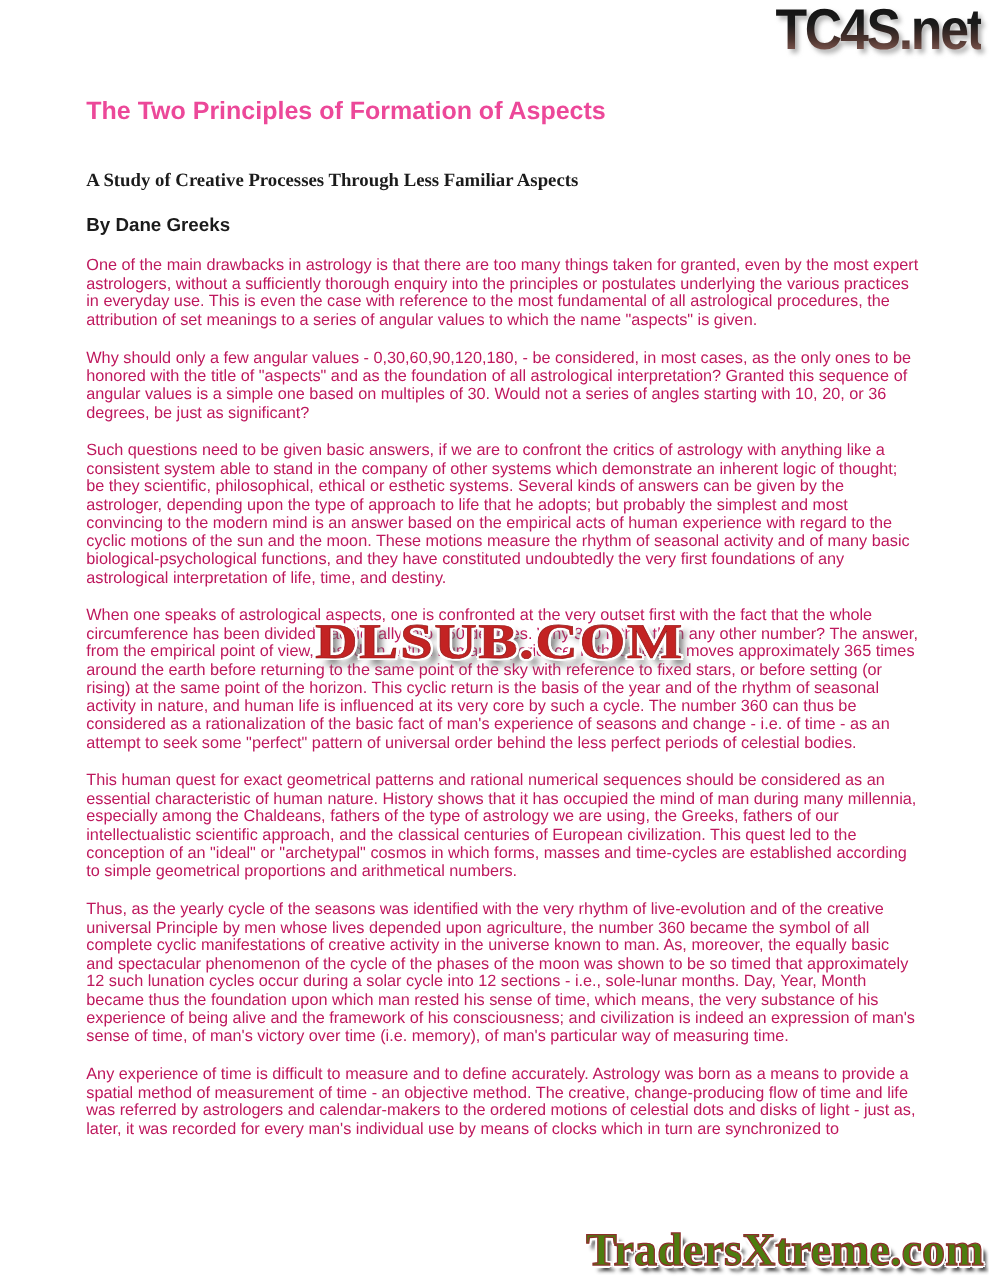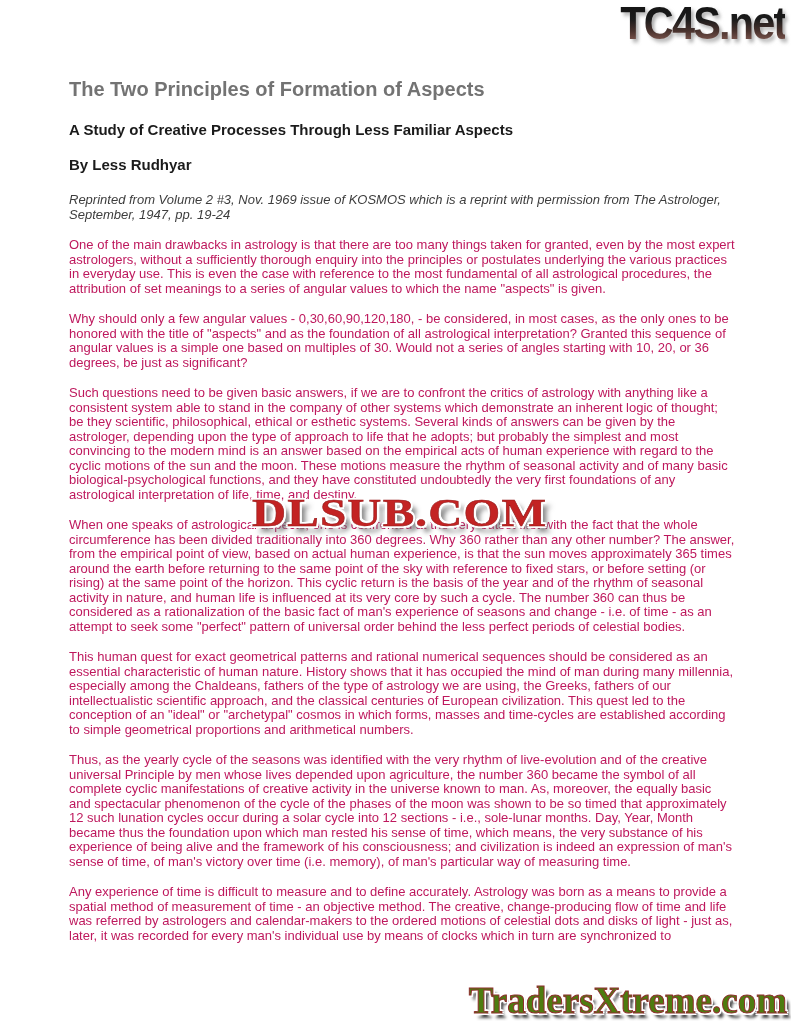--- a/index.html
+++ b/index.html
@@ -44,28 +44,29 @@
     position: absolute;
     left: 69px;
     top: 0;
     width: 666px;
   }
   .title {
     margin: 78px 0 0 0;
     font-size: 20px;
     line-height: 23px;
     font-weight: bold;
-    color: #737373;
+    color: #ec4899;
   }
   .subtitle {
-    margin: 20px 0 0 0;
+    margin: 36px 0 0 0;
     font-size: 15px;
     line-height: 17px;
     font-weight: bold;
     color: #1b1b1b;
+    font-family: Liberation Serif, serif;
   }
   .byline {
     margin: 18px 0 0 0;
     font-size: 15px;
     line-height: 17px;
     font-weight: bold;
     color: #1b1b1b;
   }
   .reprint {
     margin: 19px 0 0 0;
@@ -125,22 +126,21 @@
 </head>
 <body>
 
 <div class="page">
 
   <div class="brand-top">TC4S.net</div>
 
   <div class="content">
     <h1 class="title">The Two Principles of Formation of Aspects</h1>
     <h2 class="subtitle">A Study of Creative Processes Through Less Familiar Aspects</h2>
-    <h3 class="byline">By Less Rudhyar</h3>
-    <p class="reprint">Reprinted from Volume 2 #3, Nov. 1969 issue of KOSMOS which is a reprint with permission from The Astrologer, September, 1947, pp. 19-24</p>
+    <h3 class="byline">By Dane Greeks</h3>
 
     <p class="body-par">One of the main drawbacks in astrology is that there are too many things taken for granted, even by the most expert astrologers, without a sufficiently thorough enquiry into the principles or postulates underlying the various practices in everyday use. This is even the case with reference to the most fundamental of all astrological procedures, the attribution of set meanings to a series of angular values to which the name "aspects" is given.</p>
     <p class="body-par">Why should only a few angular values  - 0,30,60,90,120,180, - be considered, in most cases, as the only ones to be honored with the title of "aspects" and as the foundation of all astrological interpretation? Granted this sequence of angular values is a simple one based on multiples of 30. Would not a series of angles starting with 10, 20, or 36 degrees, be just as significant?</p>
     <p class="body-par">Such questions need to be given basic answers, if we are to confront the critics of astrology with anything like a consistent system able to stand in the company of other systems which demonstrate an inherent logic of thought; be they scientific, philosophical, ethical or esthetic systems. Several kinds of answers can be given by the astrologer, depending upon the type of approach to life that he adopts; but probably the simplest and most convincing to the modern mind is an answer based on the empirical acts of human experience with regard to the cyclic motions of the sun and the moon. These motions measure the rhythm of seasonal activity and of many basic biological-psychological functions, and they have constituted undoubtedly the very first foundations of any astrological interpretation of life, time, and destiny.</p>
     <p class="body-par">When one speaks of astrological aspects, one is confronted at the very outset first with the fact that the whole circumference has been divided traditionally into 360 degrees. Why 360 rather than any other number? The answer, from the empirical point of view, based on actual human experience, is that the sun moves approximately 365 times around the earth before returning to the same point of the sky with reference to fixed stars, or before setting (or rising) at the same point of the horizon. This cyclic return is the basis of the year and of the rhythm of seasonal activity in nature, and human life is influenced at its very core by such a cycle. The number 360 can thus be considered as a rationalization of the basic fact of man's experience of seasons and change - i.e. of time - as an attempt to seek some "perfect" pattern of universal order behind the less perfect periods of celestial bodies.</p>
     <p class="body-par">This human quest for exact geometrical patterns and rational numerical sequences should be considered as an essential characteristic of human nature. History shows that it has occupied the mind of man during many millennia, especially among the Chaldeans, fathers of the type of astrology we are using, the Greeks, fathers of our intellectualistic scientific approach, and the classical centuries of European civilization. This quest led to the conception of an "ideal" or "archetypal" cosmos in which forms, masses and time-cycles are established according to simple geometrical proportions and arithmetical numbers.</p>
     <p class="body-par">Thus, as the yearly cycle of the seasons was identified with the very rhythm of live-evolution and of the creative universal Principle by men whose lives depended upon agriculture, the number 360 became the symbol of all complete cyclic manifestations of creative activity in the universe known to man. As, moreover, the equally basic and spectacular phenomenon of the cycle of the phases of the moon was shown to be so timed that approximately 12 such lunation cycles occur during a solar cycle into 12 sections  - i.e., sole-lunar months. Day, Year, Month became thus the  foundation upon which man rested his sense of time, which means, the very substance of his experience of being alive and the framework of his consciousness; and civilization is indeed an expression of man's sense of time, of man's victory over time (i.e. memory), of man's particular way of measuring time.</p>
     <p class="body-par">Any experience of time is difficult to measure and to define accurately. Astrology was born as a means to provide a spatial method of measurement of time  - an objective method. The creative, change-producing flow of time and life was referred by astrologers and calendar-makers to the ordered motions of celestial dots and disks of light - just as, later, it was recorded for every man's individual use by means of clocks which in turn are synchronized to</p>
   </div>
 

